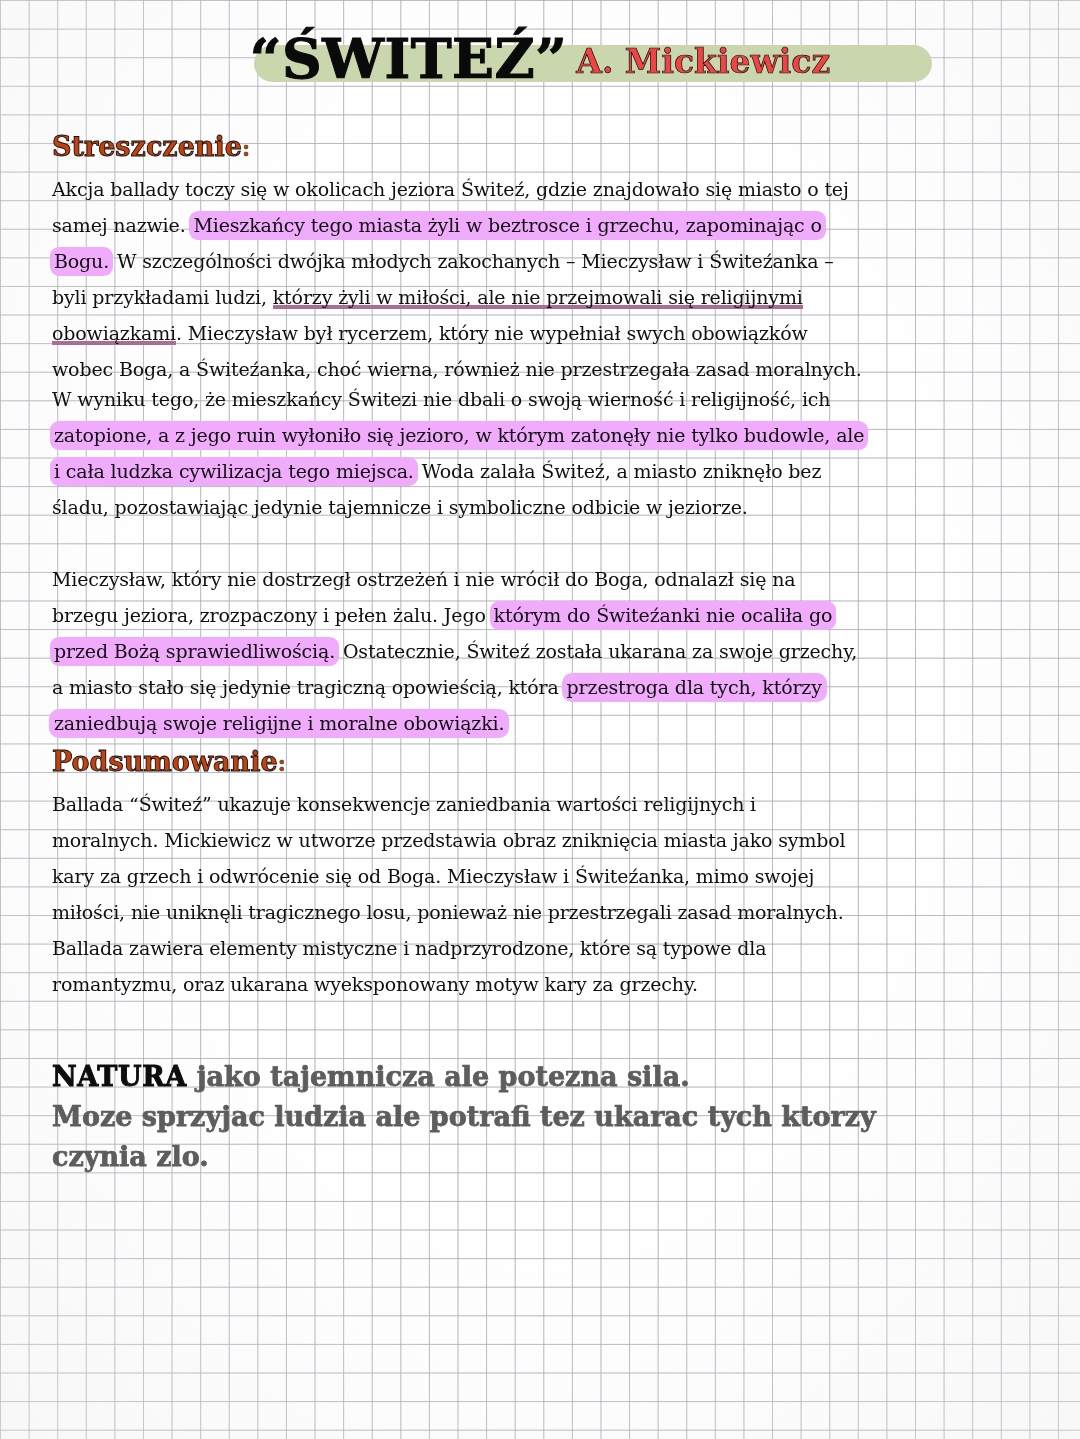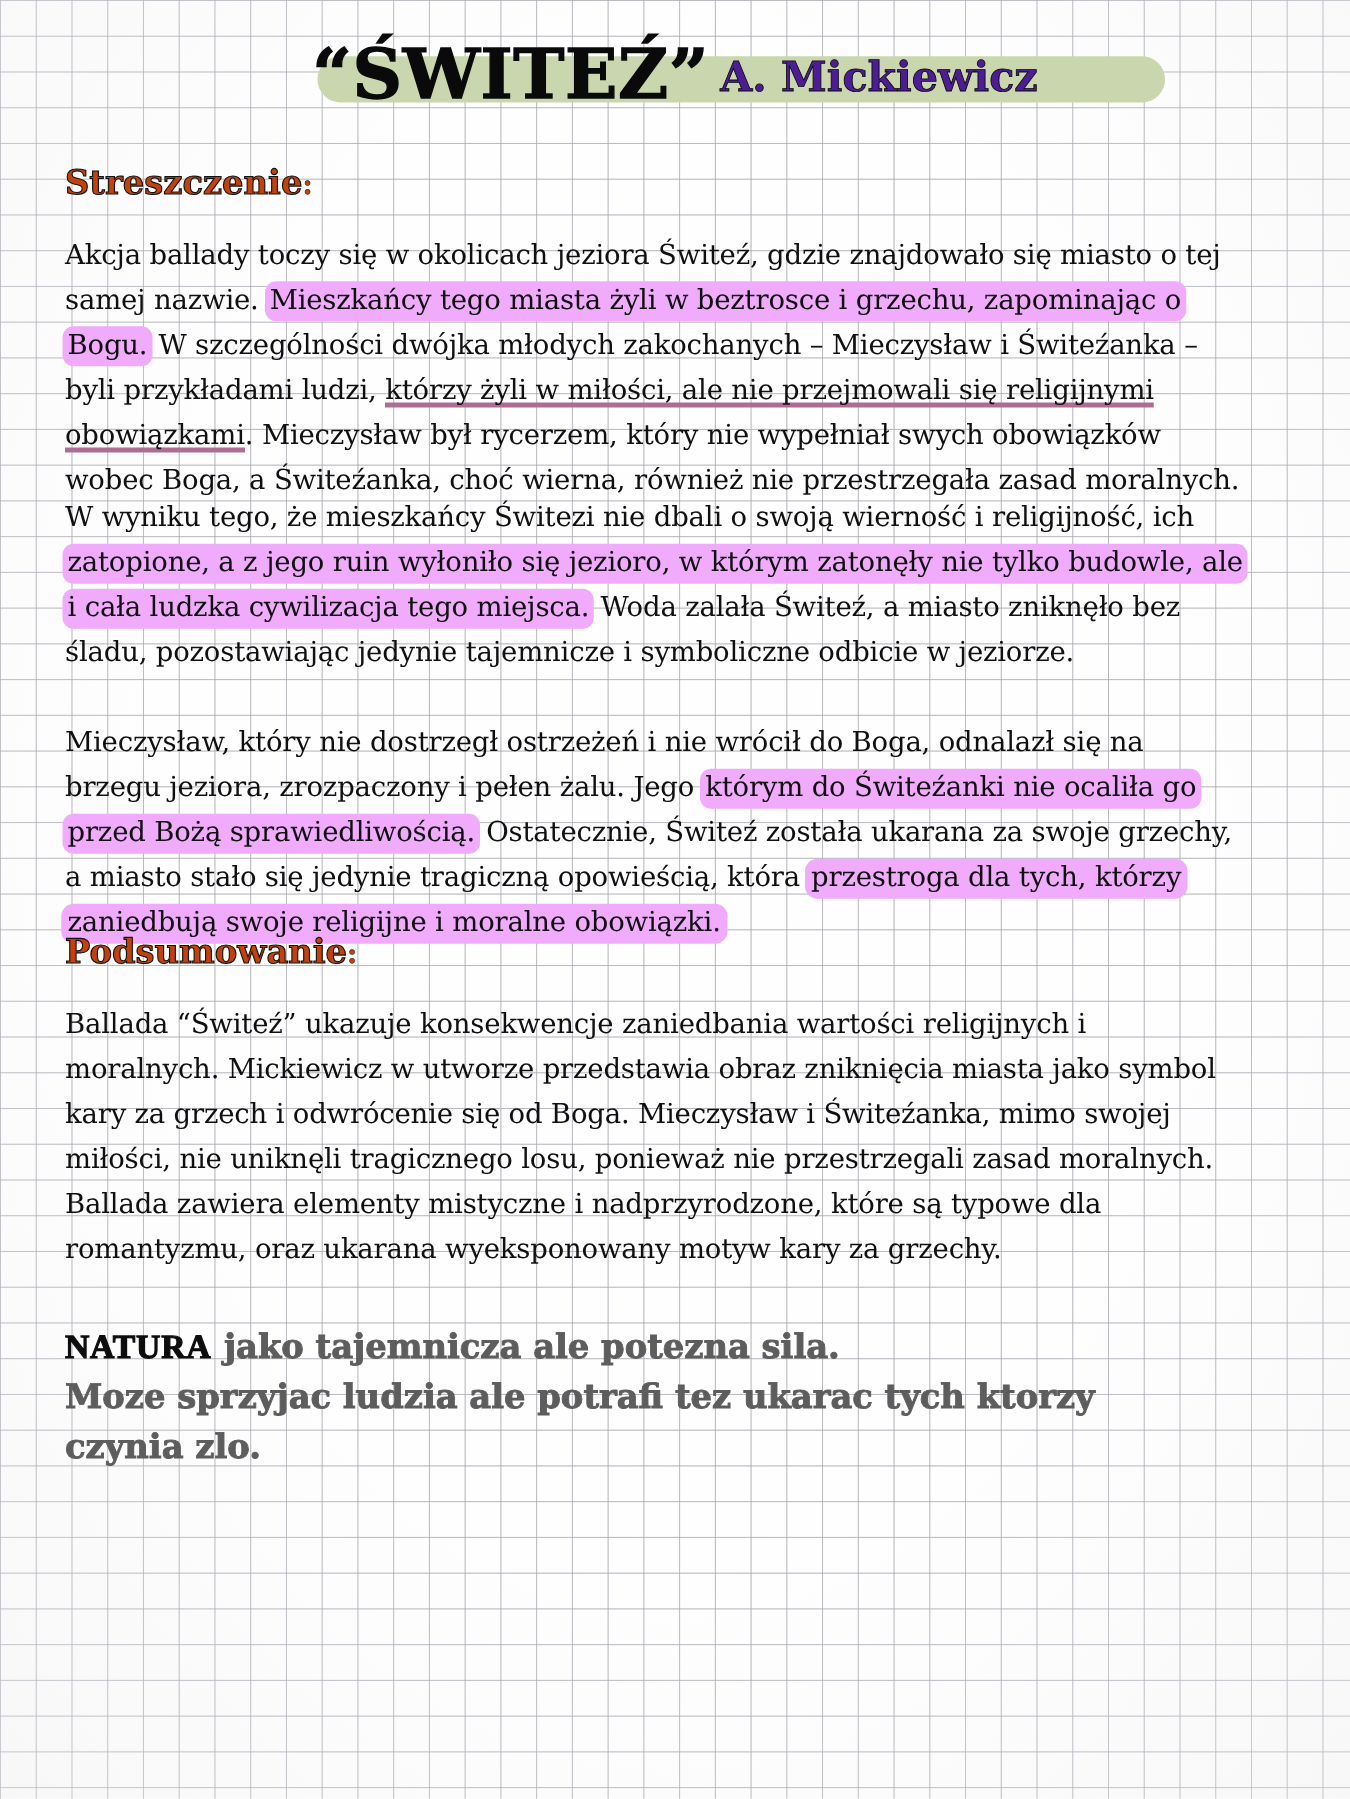--- a/index.html
+++ b/index.html
@@ -81,21 +81,21 @@
     font-size: 55px;
     letter-spacing: 0.5px;
     color: #0a0a0a;
     margin-top: 19px;
     -webkit-text-stroke: 1.1px #0a0a0a;
   }
   .title-author {
     font-family: "DejaVu Serif", "Liberation Serif", serif;
     font-weight: 700;
     font-size: 33px;
-    color: #4c1d95;
+    color: #ef4444;
     -webkit-text-stroke: 0.7px #0a0a0a;
     margin-left: 9px;
     position: relative;
     top: -5px;
   }
 
   
   .heading {
     position: absolute;
     left: 52px;
@@ -110,25 +110,24 @@
     font-size: 22px;
     -webkit-text-stroke: 0.4px #111111;
   }
 
   
   .para {
     position: absolute;
     left: 52px;
     width: 1005px;
     font-family: "DejaVu Serif", "Liberation Serif", serif;
-    font-size: 22px;
+    font-size: 19px;
     line-height: 36px;
     color: #101010;
     letter-spacing: -0.15px;
-    margin-top: 16px;
   }
   .para .ln {
     display: block;
     white-space: nowrap;
   }
 
   
   .hl-green {
     background: #f0abfc;
     border-radius: 9px;
@@ -164,21 +163,20 @@
     line-height: 40px;
     color: #5d5d5d;
     -webkit-text-stroke: 0.75px #5d5d5d;
   }
   .natura .ln { display: block; white-space: nowrap; }
   .natura .kw {
     color: #0d0d0d;
     -webkit-text-stroke: 0.95px #0d0d0d;
     letter-spacing: 0.6px;
     margin-right: 10px;
-    font-family: Liberation Serif, serif;
   }
 </style>
 </head>
 <body>
 
 <div id="page"></div>
 <div id="paper-texture"></div>
 
 <div id="content">
 

